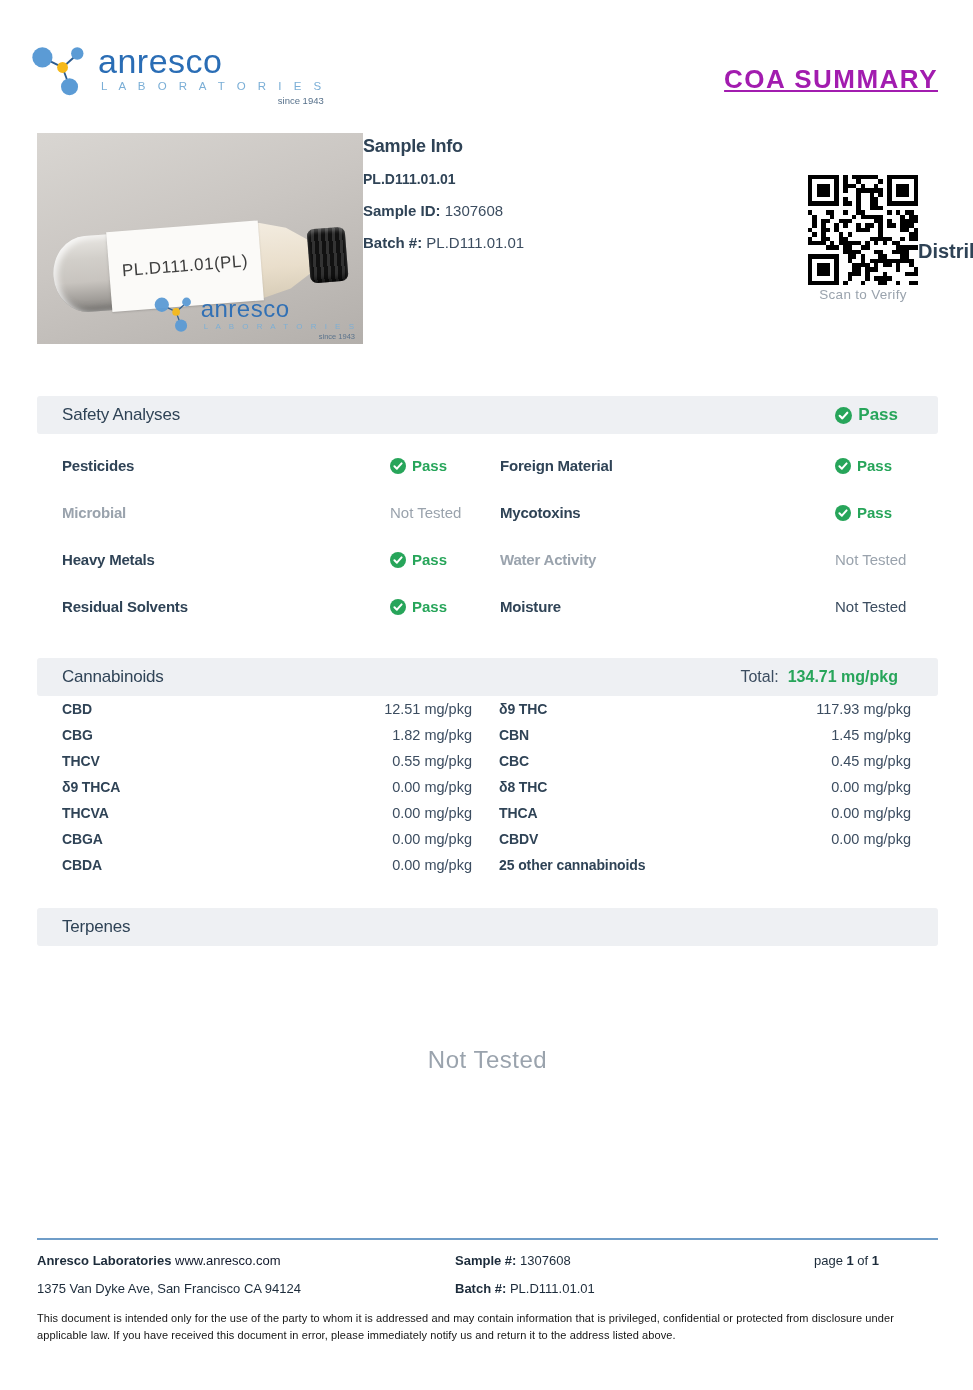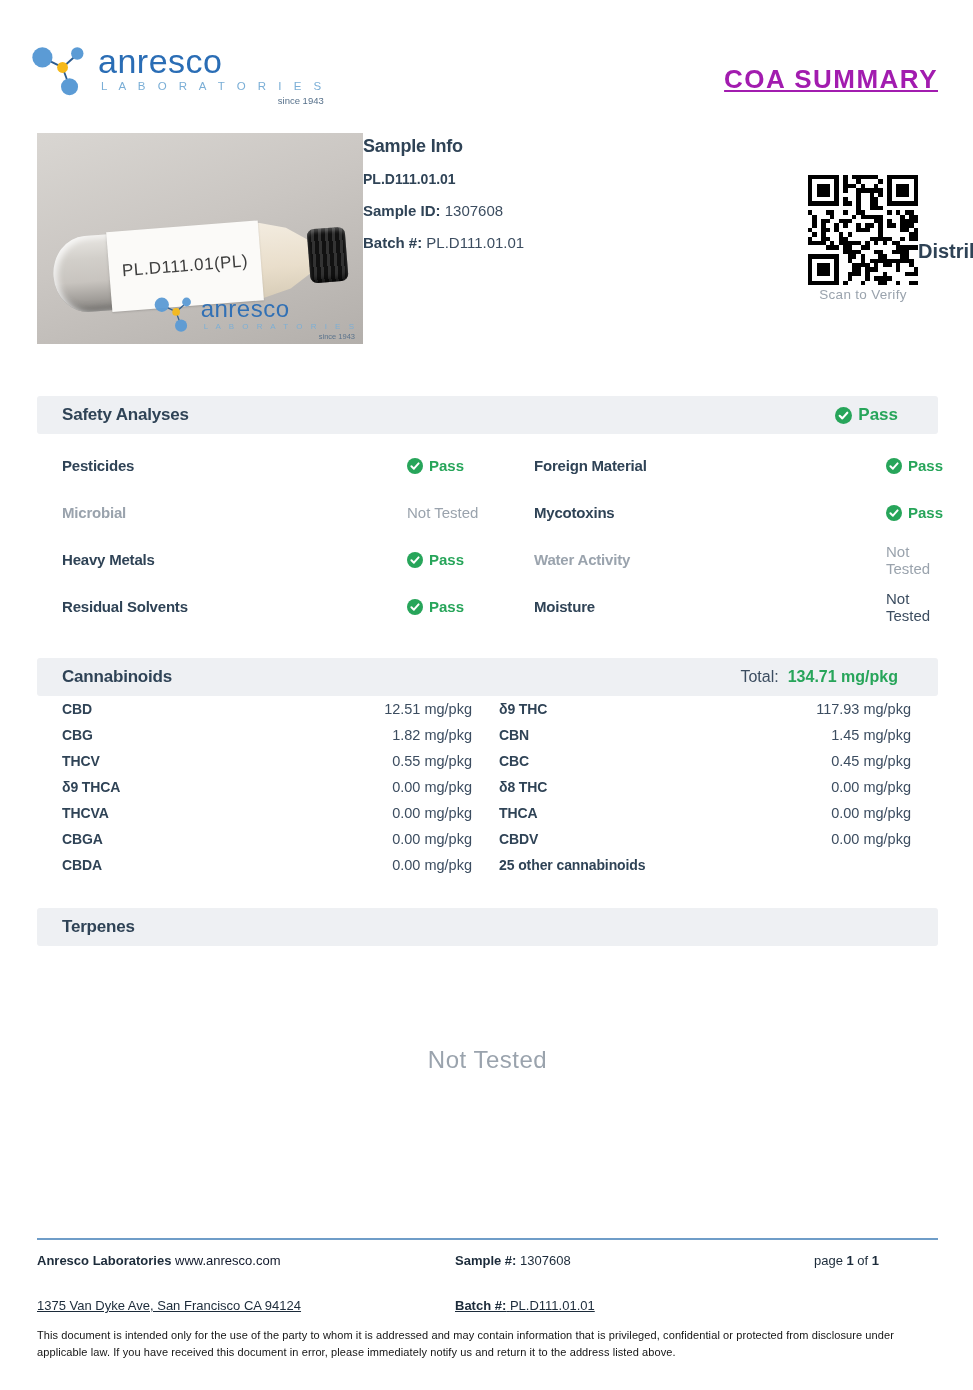--- a/index.html
+++ b/index.html
@@ -56,30 +56,30 @@
   .qr-box { width:110px; }
   .qr-box svg { display:block; width:110px; height:110px; background:#fff; }
   .qr-caption { font-size:13.5px; color:#9aa3ad; margin-top:2px; text-align:center; width:110px; letter-spacing:0.3px; }
   .distributor { font-size:20px; font-weight:700; margin-top:26px; }
   .dist-name { font-size:13px; font-weight:700; margin-top:9px; }
 
   
   .section { margin: 0 35px 0 37px; }
   .band { background:#eef0f3; border-radius:3px; height:38px; display:flex; align-items:center;
     justify-content:space-between; padding:0 40px 0 25px; }
-  .band-title { font-size:17px; font-weight:700; letter-spacing:-0.2px; }
+  .band-title { font-size:17px; font-weight:400; letter-spacing:-0.2px; }
   .band-pass { display:flex; align-items:center; gap:6px; color:#27a55a; font-size:17px; font-weight:700; }
   .band-total { font-size:16px; color:#3c4d60; }
   .band-total .tv { color:#27a55a; font-weight:700; margin-left:9px; }
   .check { display:inline-flex; width:17px; height:17px; }
   .check svg { width:100%; height:100%; }
 
   
   .safety-rows { margin-top:8px; padding:0 30px 0 25px; }
-  .s-row { display:grid; grid-template-columns: 328px 110px 335px 1fr; align-items:center; height:47px;gap:17px; }
+  .s-row { display:grid; grid-template-columns: 328px 110px 335px 1fr; align-items:center; height:47px; }
   .s-label { font-size:15px; font-weight:700; letter-spacing:-0.2px; }
   .s-label.muted { color:#9aa3ad; }
   .s-status { font-size:15px; display:flex; align-items:center; gap:6px; color:#3c4d60; }
   .s-status .check { display:none; }
   .s-status.pass { color:#27a55a; font-weight:600; }
   .s-status.pass .check { display:inline-flex; width:16px; height:16px; }
   .s-status.muted { color:#9aa3ad; }
   .s-status.plain { color:#3c4d60; }
 
   .safety-section { margin-top:52px; }
@@ -91,21 +91,21 @@
   .c-row { display:grid; grid-template-columns: 210px 200px 258px 1fr; align-items:center; height:26px; }
   .c-name { font-size:14px; font-weight:700; letter-spacing:-0.1px; }
   .c-name2 { padding-left:27px; }
   .c-val { font-size:14.5px; color:#3c4d60; text-align:right; }
 
   .not-tested { text-align:center; font-size:24px; color:#9aa3ad; margin-top:100px; letter-spacing:0.5px; }
 
   
   .footer { position:absolute; left:37px; right:35px; top:1238px; border-top:2px solid #6f9dc8; padding-top:13px; }
   .f-row { display:flex; font-size:13px; color:#1c2b3a; }
-  .f-row2 { margin-top:30px;text-decoration:underline; }
+  .f-row2 { margin-top:13px; }
   .f-left { width:418px; flex:0 0 auto; }
   .f-center { width:300px; flex:0 0 auto; }
   .f-right { flex:1 1 auto; text-align:center; }
   .f-bold { font-weight:700; }
   .f-link { color:#0f172a; text-decoration:none; }
   .disclaimer { margin-top:14px; font-size:11px; color:#141414; line-height:1.5; letter-spacing:0.1px; }
 
   .molecule circle.blue { fill:#5b9bd5; }
   .molecule circle.yellow { fill:#f5b91a; }
   .molecule line { stroke:#2a5b8f; stroke-width:2.4; }

